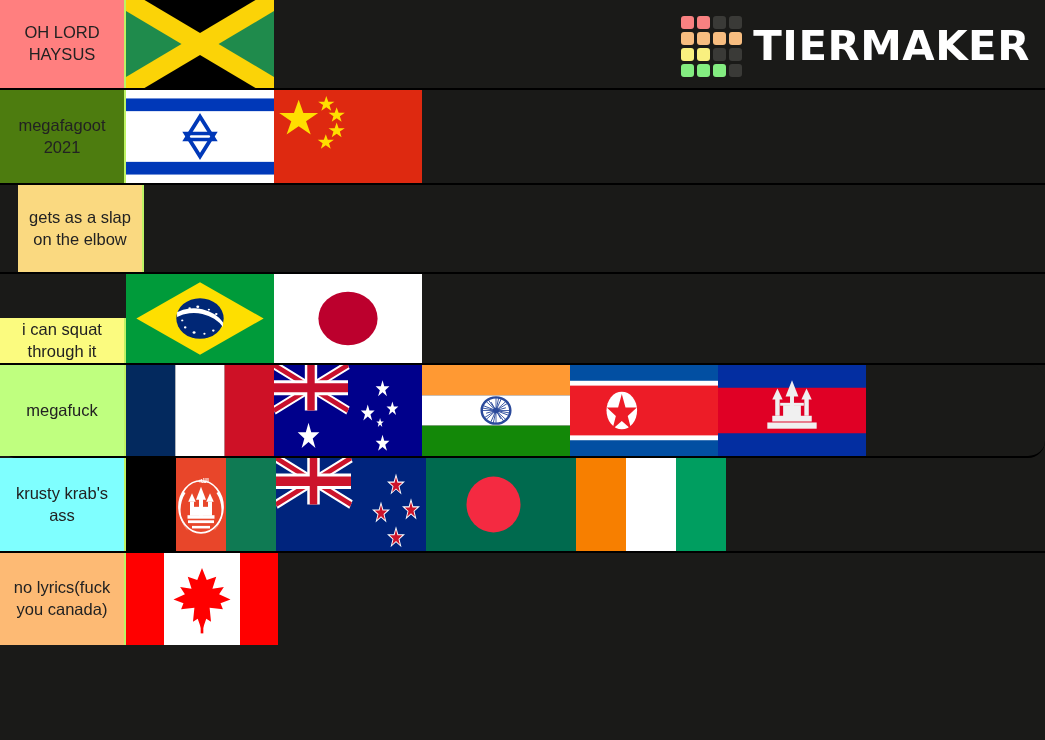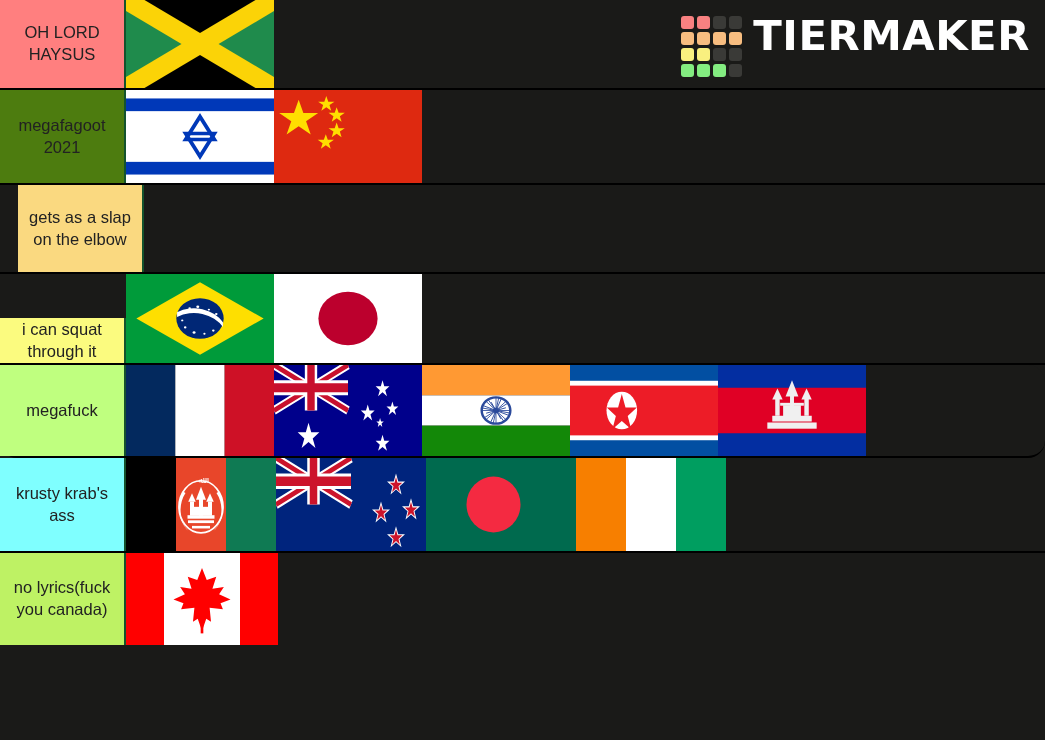--- a/index.html
+++ b/index.html
@@ -14,20 +14,21 @@
     position: relative;
     width: 1045px; height: 740px;
     background: #1a1a18;
     display: flex;
     flex-direction: column;
   }
   .logo {
     position: absolute;
     right: 18px; top: 16px;
     display: flex;
+    align-items: center;
     gap: 14px;
     z-index: 5;
     pointer-events: none;
     padding-left: 47px;
   }
   .logo-grid {
     display: grid;
     grid-template-columns: repeat(4, 13px);
     grid-template-rows: repeat(4, 13px);
     gap: 3px;
@@ -49,21 +50,21 @@
     align-items: stretch;
     border-bottom: 2px solid #000;
     background: #1a1a18;
     min-height: 0;
   }
   .tier-row:last-child { border-bottom: none; }
 
   .tier-label {
     flex: 0 0 126px;
     width: 126px;
-    border-right: 2px solid #14532d;
+    border-right: 2px solid #bef264;
     display: flex;
     align-items: center;
     justify-content: center;
     text-align: center;
     color: #222;
     font-size: 16.5px;
     line-height: 1.33;
     padding: 3px 7px;
     word-break: break-word;
     font-family: "Liberation Sans", sans-serif;
@@ -364,21 +365,21 @@
           <rect width="10" height="20" fill="#f77f00"></rect>
           <rect x="10" width="10" height="20" fill="#fff"></rect>
           <rect x="20" width="10" height="20" fill="#009e60"></rect>
         </svg>
       </div>
     </div>
   </div>
 
 
   <div class="tier-row h8">
-    <div class="tier-label" style="background-color: #bef264; text-align: center;">no lyrics(fuck you canada)</div>
+    <div class="tier-label" style="background-color: #fdba74; text-align: center;">no lyrics(fuck you canada)</div>
     <div class="tier-items">
 
       <div class="flag w8" title="Canada">
         <svg viewBox="0 0 32 19" preserveAspectRatio="none">
           <rect width="32" height="19" fill="#fff"></rect>
           <rect width="8" height="19" fill="#ff0000"></rect>
           <rect x="24" width="8" height="19" fill="#ff0000"></rect>
           <path fill="#ff0000" d="M16,3.1 L17.0,5.6 L19.0,4.9 L18.2,7.4 L20.6,7.0 L19.6,8.5 L22.0,9.6
             L19.9,10.4 L20.4,11.6 L17.6,11.3 L17.9,14.2 L16.9,13.6 L16,16.1 L15.1,13.6 L14.1,14.2
             L14.4,11.3 L11.6,11.6 L12.1,10.4 L10.0,9.6 L12.4,8.5 L11.4,7.0 L13.8,7.4 L13.0,4.9

